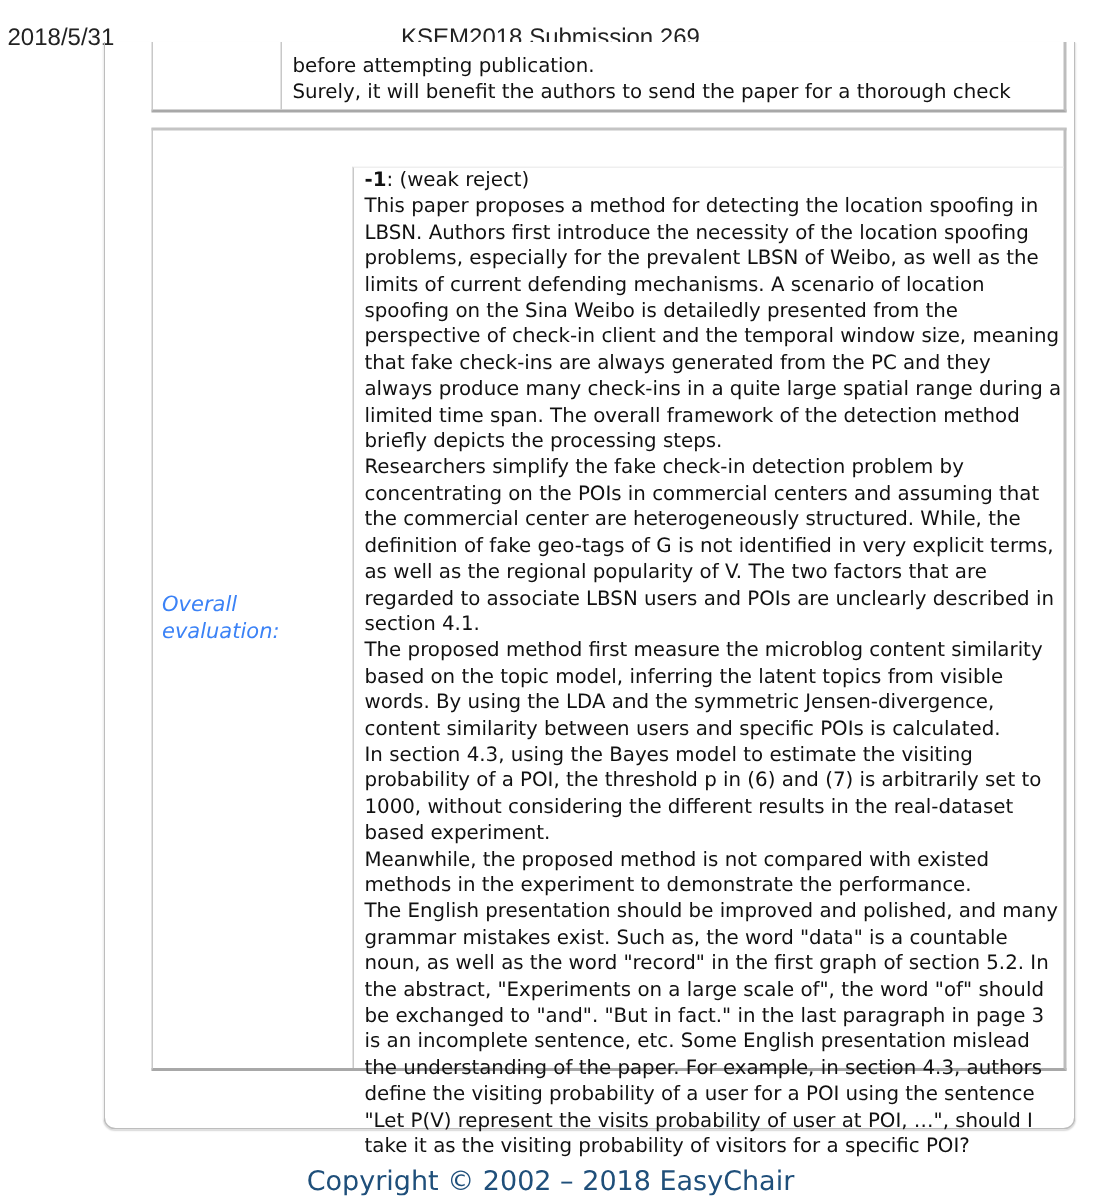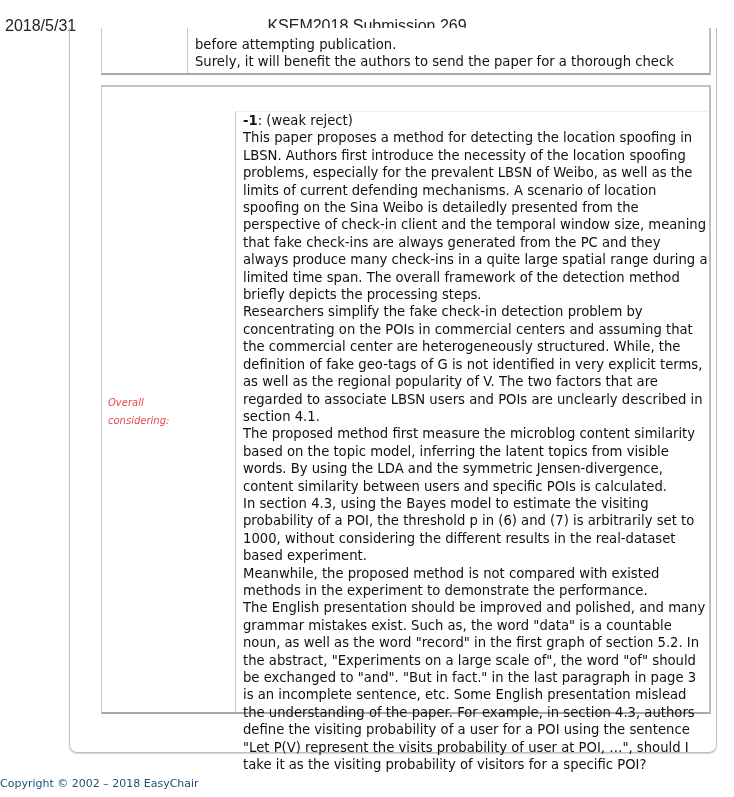--- a/index.html
+++ b/index.html
@@ -107,37 +107,37 @@
       font-weight: bold;
       font-size: 13.5px;
       line-height: 20px;
       color: #111;
     }
     .overall-label {
       position: absolute;
       left: 6px;
       top: 307px;
       font-style: italic;
-      font-size: 10px;
+      font-size: 14px;
       line-height: 18px;
-      color: #ef4444;
+      color: #3b82f6;
     }
     .score-line b {
       font-weight: bold;
     }
     .para {
       margin: 0;
     }
     .footer {
       position: absolute;
       top: 777px;
       left: 0;
       width: 734px;
-      text-align: left;
-      font-size: 11px;
+      text-align: center;
+      font-size: 18px;
       color: #1f4f7a;
     }
   </style>
 </head>
 <body>
 
 <div class="print-header">
   <span class="print-date">2018/5/31</span>
   <span class="print-title">KSEM2018 Submission 269</span>
 </div>
@@ -148,21 +148,21 @@
   <div class="label-col"></div>
   <div class="value-col">
     <div>before attempting publication.</div>
     <div>Surely, it will benefit the authors to send the paper for a thorough check</div>
   </div>
 </div>
 
 <div class="review-table review3-table">
   <div class="overall-label">
     <div>Overall</div>
-    <div>considering:</div>
+    <div>evaluation:</div>
   </div>
   <div class="value-col">
     <div class="score-line"><b>-1</b><span>: (weak reject)</span></div>
     <p class="para">This paper proposes a method for detecting the location spoofing in LBSN. Authors first introduce the necessity of the location spoofing problems, especially for the prevalent LBSN of Weibo, as well as the limits of current defending mechanisms. A scenario of location spoofing on the Sina Weibo is detailedly presented from the perspective of check-in client and the temporal window size, meaning that fake check-ins are always generated from the PC and they always produce many check-ins in a quite large spatial range during a limited time span. The overall framework of the detection method briefly depicts the processing steps.</p>
     <p class="para">Researchers simplify the fake check-in detection problem by concentrating on the POIs in commercial centers and assuming that the commercial center are heterogeneously structured. While, the definition of fake geo-tags of G is not identified in very explicit terms, as well as the regional popularity of V. The two factors that are regarded to associate LBSN users and POIs are unclearly described in section 4.1.</p>
     <p class="para">The proposed method first measure the microblog content similarity based on the topic model, inferring the latent topics from visible words. By using the LDA and the symmetric Jensen-divergence, content similarity between users and specific POIs is calculated.</p>
     <p class="para">In section 4.3, using the Bayes model to estimate the visiting probability of a POI, the threshold p in (6) and (7) is arbitrarily set to 1000, without considering the different results in the real-dataset based experiment.</p>
     <p class="para">Meanwhile, the proposed method is not compared with existed methods in the experiment to demonstrate the performance.</p>
     <p class="para">The English presentation should be improved and polished, and many grammar mistakes exist. Such as, the word "data" is a countable noun, as well as the word "record" in the first graph of section 5.2. In the abstract, "Experiments on a large scale of", the word "of" should be exchanged to "and". "But in fact." in the last paragraph in page 3 is an incomplete sentence, etc. Some English presentation mislead the understanding of the paper. For example, in section 4.3, authors define the visiting probability of a user for a POI using the sentence "Let P(V) represent the visits probability of user at POI, …", should I take it as the visiting probability of visitors for a specific POI?</p>
   </div>

